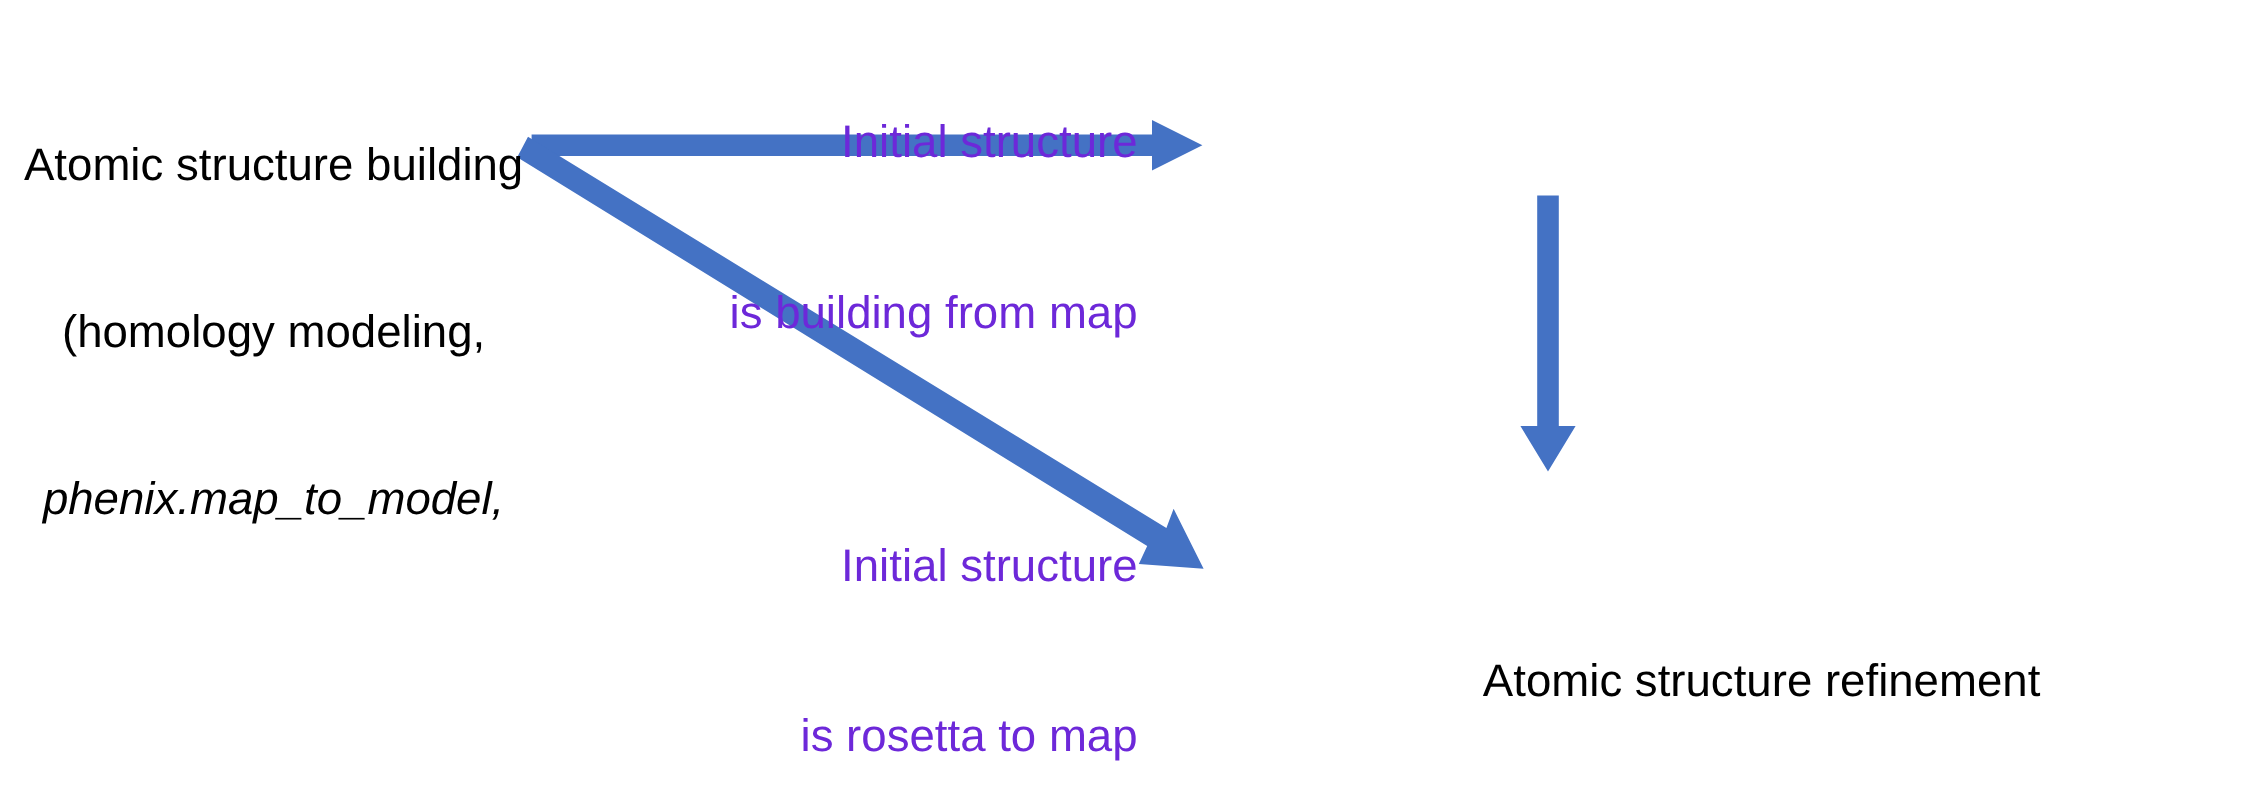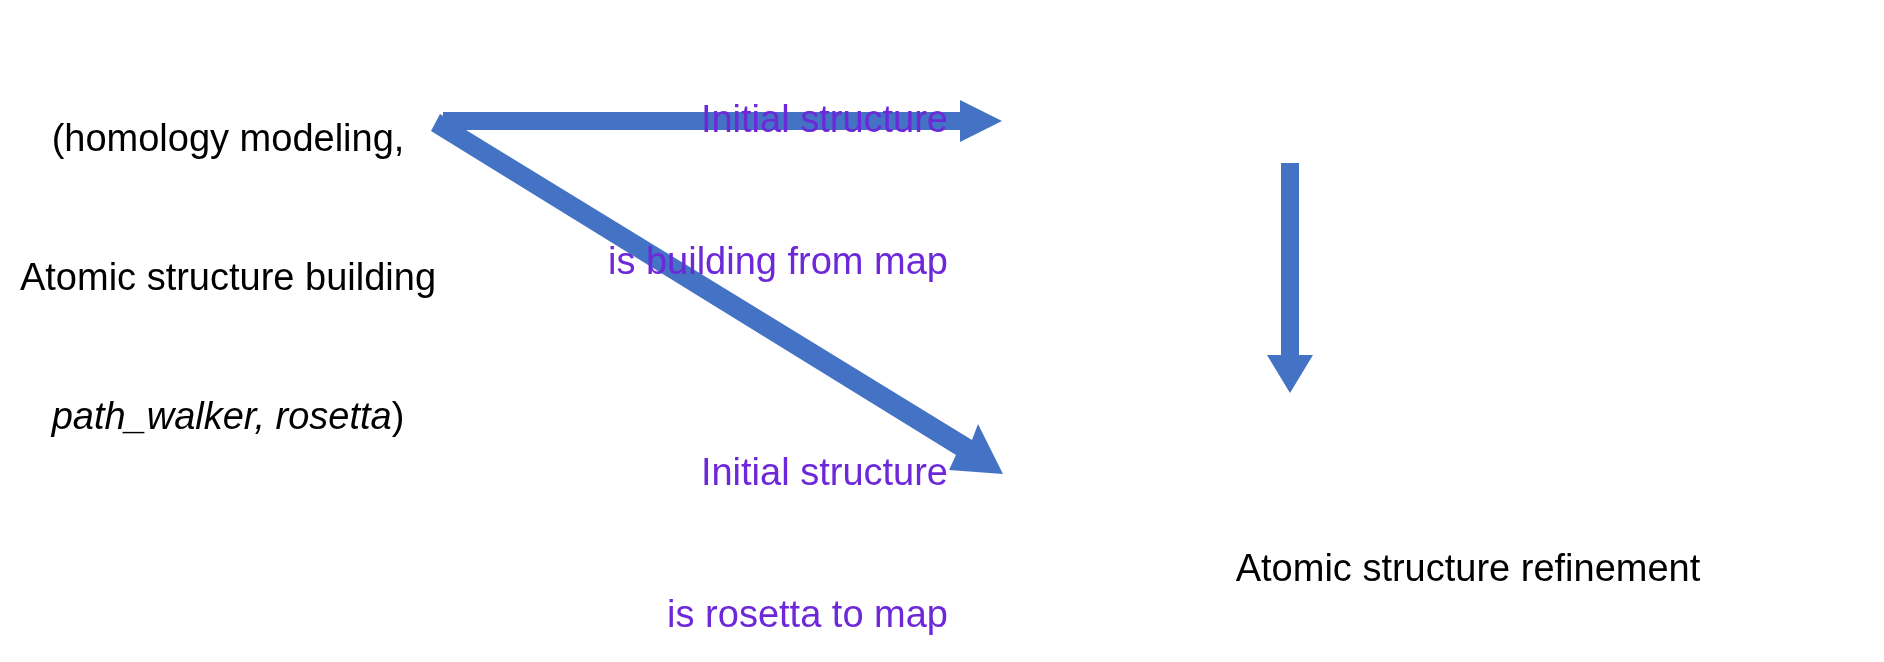--- a/index.html
+++ b/index.html
@@ -100,23 +100,23 @@
                L 956 455
                L 431 131 Z" fill="#4472C4"></path>
     </g>
 
     <g>
       <path d="M 1281 163 L 1299 163 L 1299 355 L 1313 355 L 1290 393 L 1267 355 L 1281 355 Z" fill="#4472C4"></path>
     </g>
   </svg>
 
   <div class="node" id="node-building">
+    <div>Atomic structure building</div>
     <div>(homology modeling,</div>
-    <div>Atomic structure building</div>
-    <div><span class="ital">path_walker, rosetta</span><span>)</span></div>
+    <div class="ital">phenix.map_to_model,</div>
   </div>
 
   <div class="edge-label" id="label-different">
     <div>Initial structure</div>
     <div>is building from map</div>
   </div>
 
   <div class="edge-label" id="label-similar">
     <div>Initial structure</div>
     <div>is rosetta to map</div>

